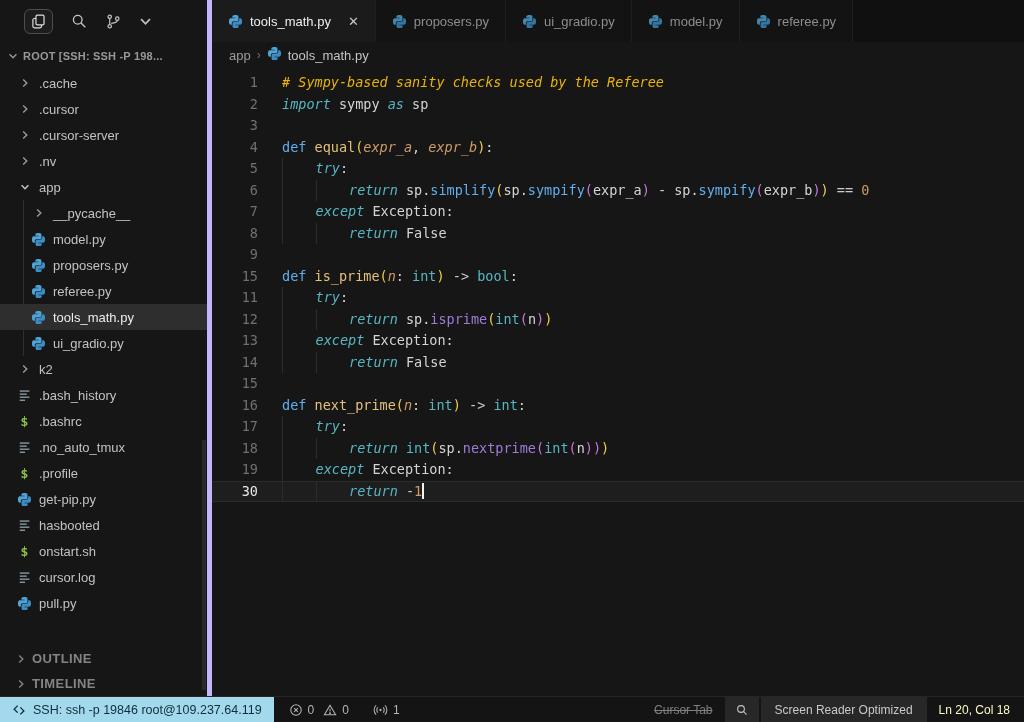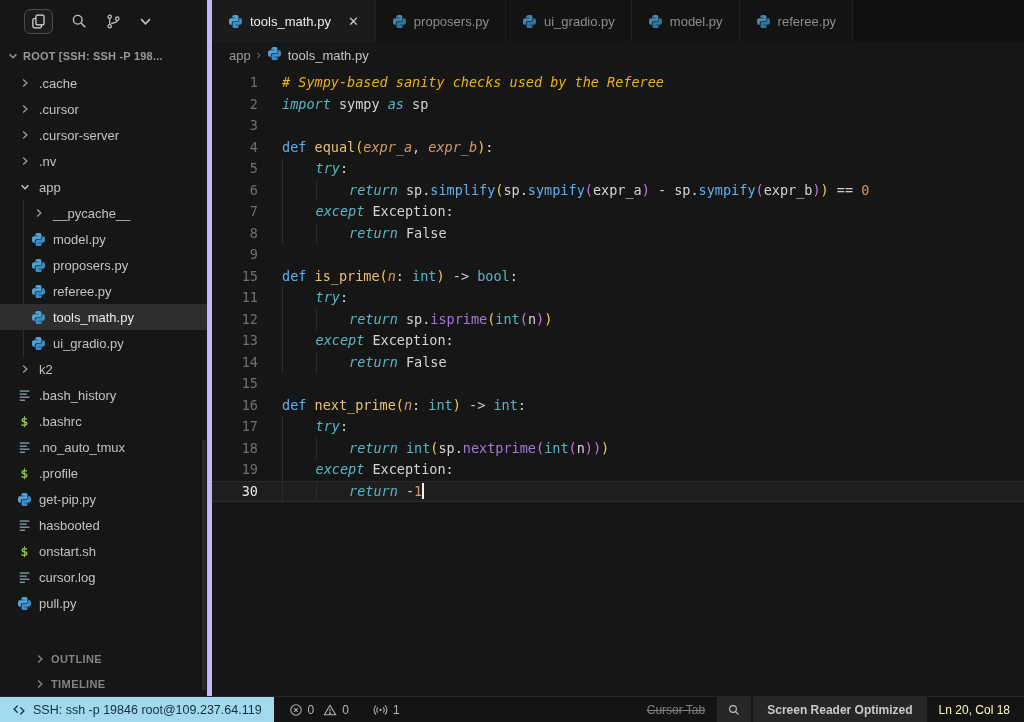--- a/index.html
+++ b/index.html
@@ -18,21 +18,21 @@
             white-space:nowrap;overflow:hidden;}
   .rows{flex:1;overflow:hidden;}
   .row{height:26px;display:flex;align-items:center;gap:6px;padding-left:16px;
        font-size:13px;color:#c2c2c2;position:relative;cursor:pointer;white-space:nowrap;}
   .row.ind1{padding-left:30px;}
   .row.ind1::before{content:'';position:absolute;left:23px;top:0;bottom:0;width:1px;background:#2e2e2e;}
   .row.sel{background:#2e2e2e;color:#ececec;}
   .row .ic{width:17px;display:flex;justify-content:center;align-items:center;flex:none;}
   .shell-ic{color:#8dc149;font-weight:bold;font-size:13px;font-family:"DejaVu Sans Mono",monospace;}
   .section{height:25px;display:flex;align-items:center;gap:6px;padding-left:16px;flex:none;
-           color:#848484;font-size:11px;font-weight:bold;letter-spacing:.4px;cursor:pointer;margin-left:19px;}
+           color:#848484;font-size:13px;font-weight:bold;letter-spacing:.4px;cursor:pointer;}
   .sb-thumb{position:absolute;right:1px;top:440px;width:4px;height:250px;background:#3a3a3a;opacity:.55;}
 
   
   .editor{flex:1;display:flex;flex-direction:column;background:#161616;min-width:0;}
   .tabs{height:42px;background:#101010;display:flex;align-items:stretch;flex:none;}
   .tab{display:flex;align-items:center;gap:7px;padding:0 16px;font-size:13px;color:#8d8d8d;
        background:#131313;border-right:1px solid #1f1f1f;cursor:pointer;white-space:nowrap;}
   .tab.active{background:#1b1b1b;color:#ededed;}
   .tab .pyic{opacity:.8;display:flex;}
   .tab.active .pyic{opacity:1;}
@@ -70,21 +70,21 @@
   
   .statusbar{height:26px;background:#141414;border-top:1px solid #262626;display:flex;
              align-items:center;font-size:12px;color:#ababab;}
   .remote{height:100%;display:flex;align-items:center;gap:7px;background:#a3d9ec;color:#0e2f3b;
           padding:0 12px;font-size:12.5px;cursor:pointer;flex:none;}
   .sb-item{display:flex;align-items:center;gap:5px;padding:0 7px;height:100%;cursor:pointer;}
   .sb-num{color:#b5b5b5;}
   .right{margin-left:auto;display:flex;align-items:center;height:100%;}
   .cursor-tab{text-decoration:line-through;color:#7f7f7f;padding:0 12px;}
   .sb-box{background:#272727;height:100%;display:flex;align-items:center;padding:0 10px;gap:6px;}
-  .sro{background:#272727;height:100%;display:flex;align-items:center;padding:0 14px;color:#c9c9c9;margin-left:2px;font-weight:bold;}
+  .sro{background:#272727;height:100%;display:flex;align-items:center;padding:0 14px;color:#c9c9c9;margin-left:2px;}
   .lncol{padding:0 14px 0 12px;color:#fef9c3;white-space:nowrap;}
 </style>
 </head>
 <body>
 
 <div class="app">
 
   <div class="sidebar">
     <div class="acts">
       <span class="act act-box">

